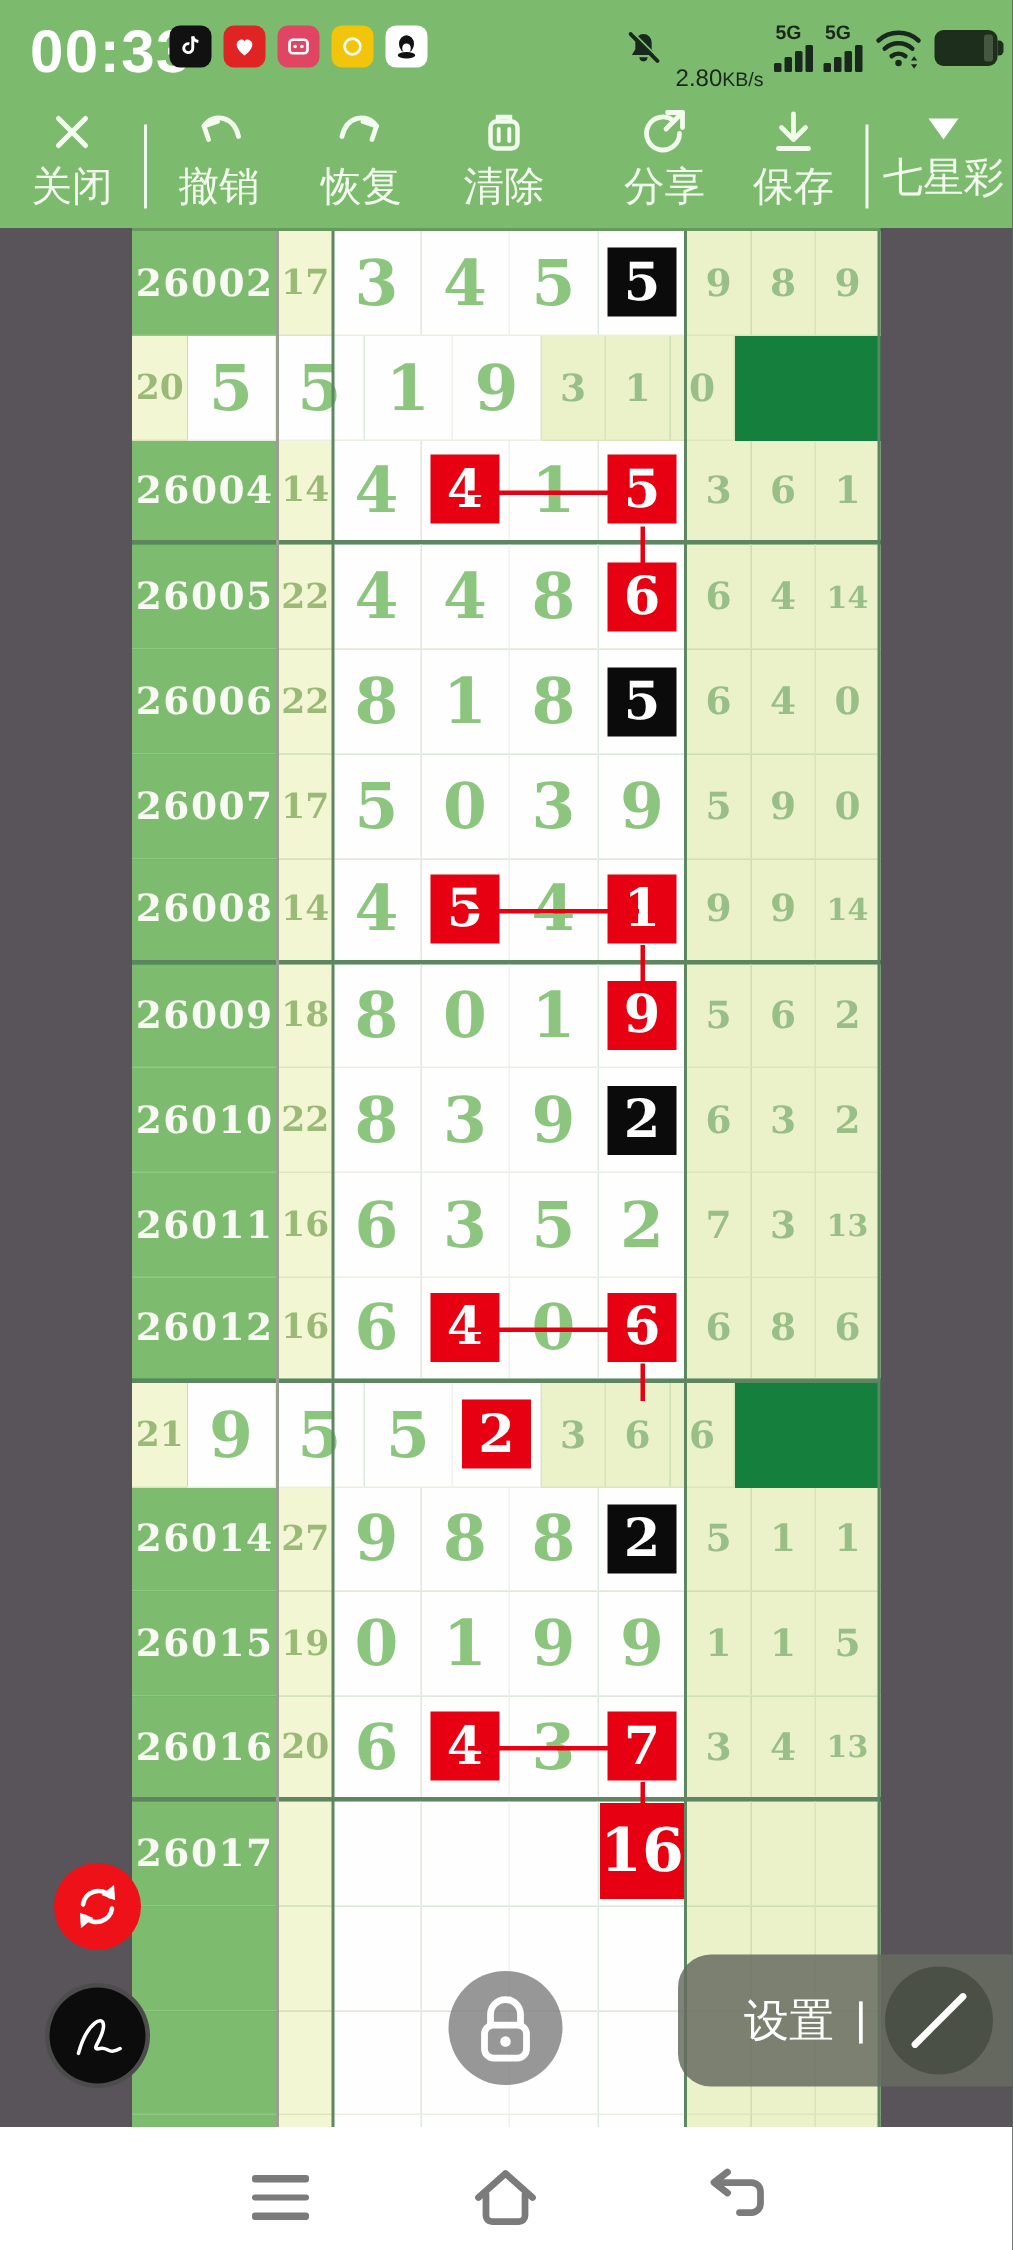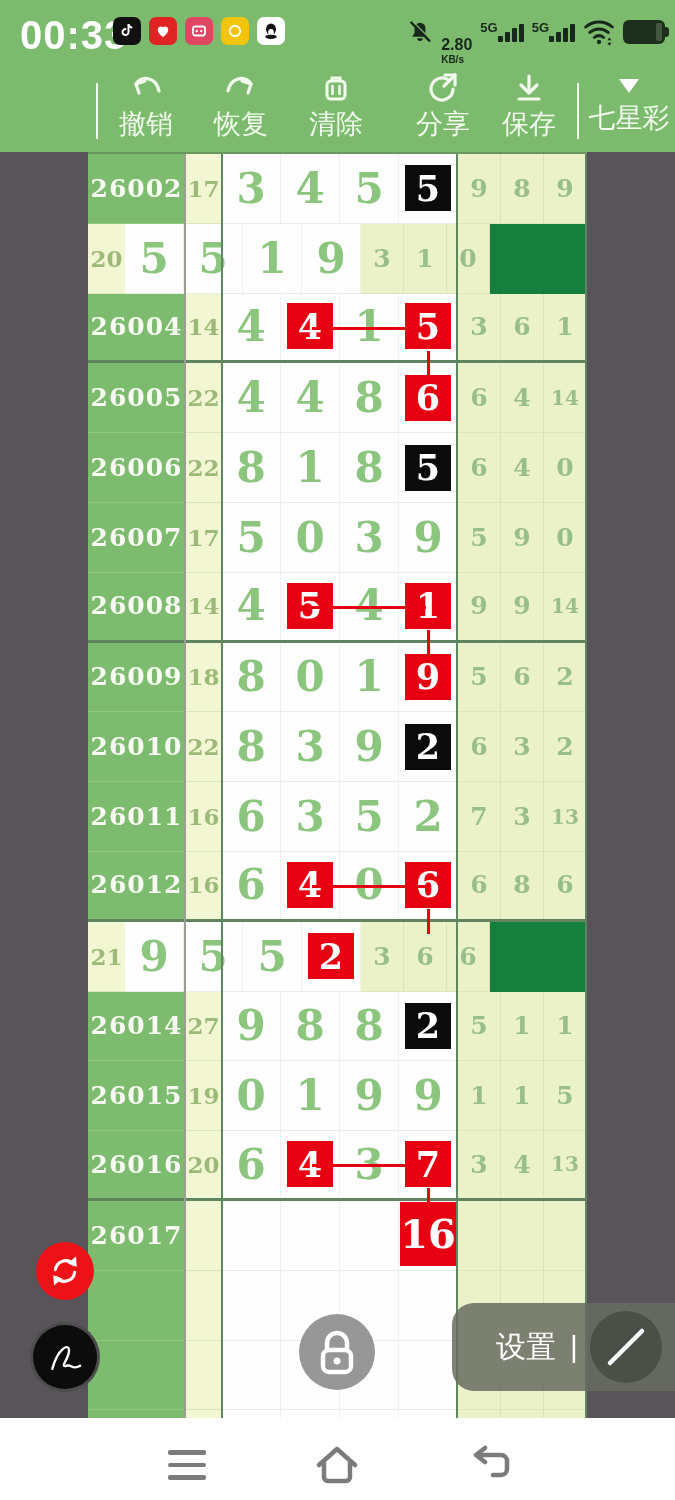--- a/index.html
+++ b/index.html
@@ -5,23 +5,23 @@
   html,body{margin:0;padding:0;background:#222;}
   #screen{position:relative;width:675px;height:1500px;overflow:hidden;background:#fff;
           font-family:"Liberation Sans",sans-serif;-webkit-font-smoothing:antialiased;}
   
   #header{position:absolute;left:0;top:0;width:675px;height:152px;background:#7cbb6d;z-index:3;}
   #statusbar{position:absolute;left:0;top:0;width:675px;height:63px;}
   .time{position:absolute;left:20px;top:13px;font-size:40px;font-weight:600;color:#fff;letter-spacing:1px;}
   .appicons{position:absolute;left:113px;top:17px;display:flex;gap:8px;}
   .appicon{width:28px;height:28px;border-radius:7px;display:flex;align-items:center;justify-content:center;overflow:hidden;}
   .sb-right{position:absolute;right:10px;top:10px;height:44px;display:flex;align-items:center;gap:7px;color:#18281c;}
-  .speed{display:flex;flex-direction:column;line-height:15px;font-weight:bold;text-align:left;margin-top:40px;}
-  .speed .v{font-size:16px;} .speed .u{font-size:10px;}
-  .sig{display:flex;align-items:flex-start;}
+  .speed{display:flex;flex-direction:row;line-height:15px;font-weight:normal;text-align:left;margin-top:40px;}
+  .speed .v{font-size:16px;} .speed .u{font-size:13px;}
+  .sig{display:flex;flex-direction:column;align-items:flex-start;}
   .sig .g{font-size:13px;font-weight:bold;line-height:12px;margin-left:1px;}
   .bars{display:flex;align-items:flex-end;gap:2px;margin-top:2px;}
   .bars i{display:block;width:5px;background:#18281c;border-radius:1px;}
   .batt{position:relative;width:42px;height:24px;background:#1d2e1d;border-radius:6px;}
   .batt:after{content:"";position:absolute;right:-4px;top:7px;width:4px;height:10px;background:#1d2e1d;border-radius:0 3px 3px 0;}
   .batt i{position:absolute;right:3px;top:3px;bottom:3px;width:6px;background:#46573f;border-radius:2px;}
   
   #toolbar{position:absolute;left:0;top:63px;width:675px;height:89px;}
   .tbtn{position:absolute;top:8px;width:92px;display:flex;flex-direction:column;align-items:center;gap:4px;color:#f2fbee;}
   .tbtn svg{display:block;}
@@ -146,20 +146,26 @@
             <path d="M30 28l2.5-3.5L35 28z" fill="#18281c"></path>
             <path d="M30 31l2.5 3.5L35 31z" fill="#18281c"></path>
           </svg>
         <span class="batt">
             <i></i>
           </span>
       </div>
     </div>
 
     <div id="toolbar">
+      <div class="tbtn" style="left:2px">
+        <svg width="34" height="34" viewBox="0 0 34 34">
+            <path d="M8 8l18 18M26 8L8 26" stroke="#f2fbee" stroke-width="3.4" stroke-linecap="round"></path>
+          </svg>
+        <span class="tlabel">关闭</span>
+      </div>
       <div class="tdiv" style="left:96px"></div>
       <div class="tbtn" style="left:195px">
         <svg width="36" height="34" viewBox="0 0 36 34">
             <path d="M28 13 C22 4 8 6 5 20" fill="none" stroke="#f2fbee" stroke-width="3.2" stroke-linecap="round"></path>
             <path d="M28 13l-9-3M28 13l-3 9" fill="none" stroke="#f2fbee" stroke-width="3.2" stroke-linecap="round"></path>
           </svg>
         <span class="tlabel">恢复</span>
       </div>
       <div class="tbtn" style="left:100px">
         <svg width="36" height="34" viewBox="0 0 36 34">

